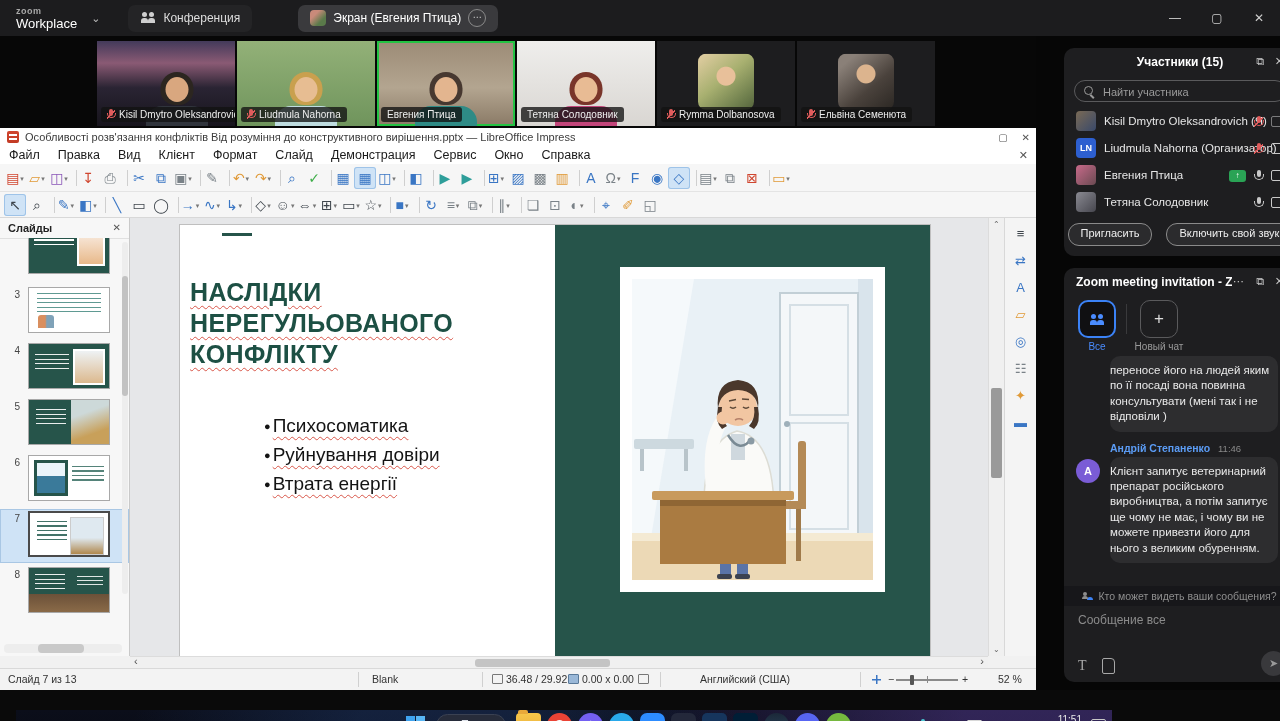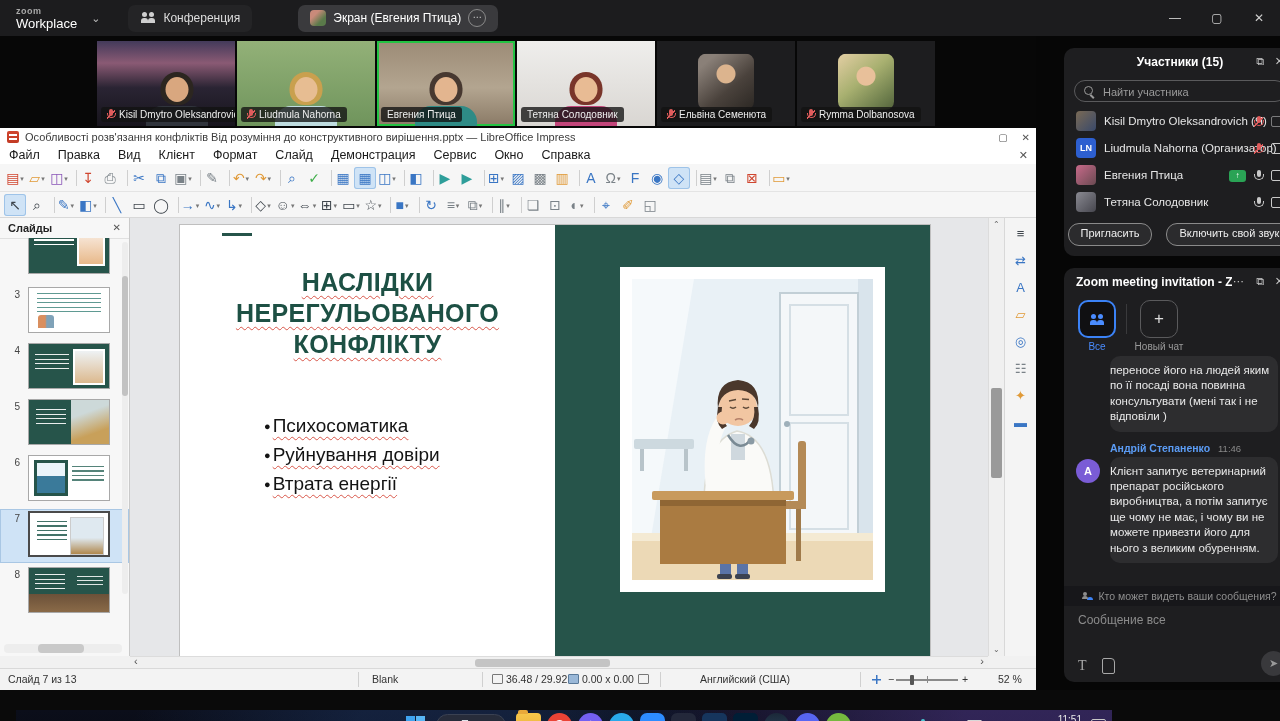--- a/index.html
+++ b/index.html
@@ -110,21 +110,21 @@
   .pvs{position:absolute;right:1px;top:24px;width:6px;height:352px;background:#ededed;border-radius:3px;}
   .pvs::after{content:"";position:absolute;left:0;top:34px;width:6px;height:120px;background:#c2c2c2;border-radius:3px;}
   .phs{position:absolute;left:4px;bottom:3px;width:118px;height:9px;background:#ededed;border-radius:4px;}
   .phs::after{content:"";position:absolute;left:34px;top:0;width:46px;height:9px;background:#c9c9c9;border-radius:4px;}
 
   
   #canvas{position:absolute;left:130px;top:90px;width:858px;height:438px;background:#e6e7e9;overflow:hidden;}
   #slide{position:absolute;left:50px;top:7px;width:750px;height:615px;background:#fff;box-shadow:0 0 0 1px #bfbfbf;}
   .half-r{position:absolute;left:375px;top:0;width:375px;height:615px;background:#26544a;}
   .dash{position:absolute;left:42px;top:8px;width:30px;height:3px;background:#26544a;}
-  .sl-title{position:absolute;left:10px;top:42px;width:355px;text-align:center;font-weight:bold;font-size:25px;line-height:1.24;color:#1d5044;letter-spacing:.4px;}
+  .sl-title{position:absolute;left:10px;top:52px;width:355px;text-align:left;font-weight:bold;font-size:25px;line-height:1.24;color:#1d5044;letter-spacing:.4px;}
   .wavy{text-decoration:underline;text-decoration-style:wavy;text-decoration-color:#d8564a;text-decoration-thickness:1px;text-underline-offset:4px;}
   .sl-bullets{position:absolute;left:84px;top:190px;font-size:19px;color:#141414;}
   .sl-bullets .bl{margin-bottom:7px;white-space:nowrap;}
   .sl-bullets .bl::before{content:"●";font-size:11px;vertical-align:2px;margin-right:2px;color:#141414;}
   .ill-card{position:absolute;left:440px;top:42px;width:265px;height:325px;background:#fff;}
   .ill-card svg{position:absolute;left:12px;top:12px;}
 
   
   #vscroll{position:absolute;left:988px;top:90px;width:16px;height:438px;background:#f0f0f0;border-left:1px solid #dcdcdc;box-sizing:border-box;}
   #vscroll::before{content:"⌃";position:absolute;top:2px;left:4px;font-size:8px;color:#666;}
@@ -338,35 +338,35 @@
             <i class="face"></i>
             <i class="bod"></i>
           </div>
 
           <div class="vname">
 
             <span>Тетяна Солодовник</span>
           </div>
         </div>
 
+        <div class="tile v-rymma">
+
+          <div class="pav"></div>
+          <div class="vname">
+            <span class="micico"></span>
+            <span>Rymma Dolbanosova</span>
+          </div>
+        </div>
+
         <div class="tile v-elvina">
 
           <div class="pav"></div>
           <div class="vname">
             <span class="micico"></span>
             <span>Ельвіна Семенюта</span>
-          </div>
-        </div>
-
-        <div class="tile v-rymma">
-
-          <div class="pav"></div>
-          <div class="vname">
-            <span class="micico"></span>
-            <span>Rymma Dolbanosova</span>
           </div>
         </div>
 
     </div>
   </div>
 
   <div id="rightcol"></div>
 
   <div id="impress">
     <div class="lo-ttl">

